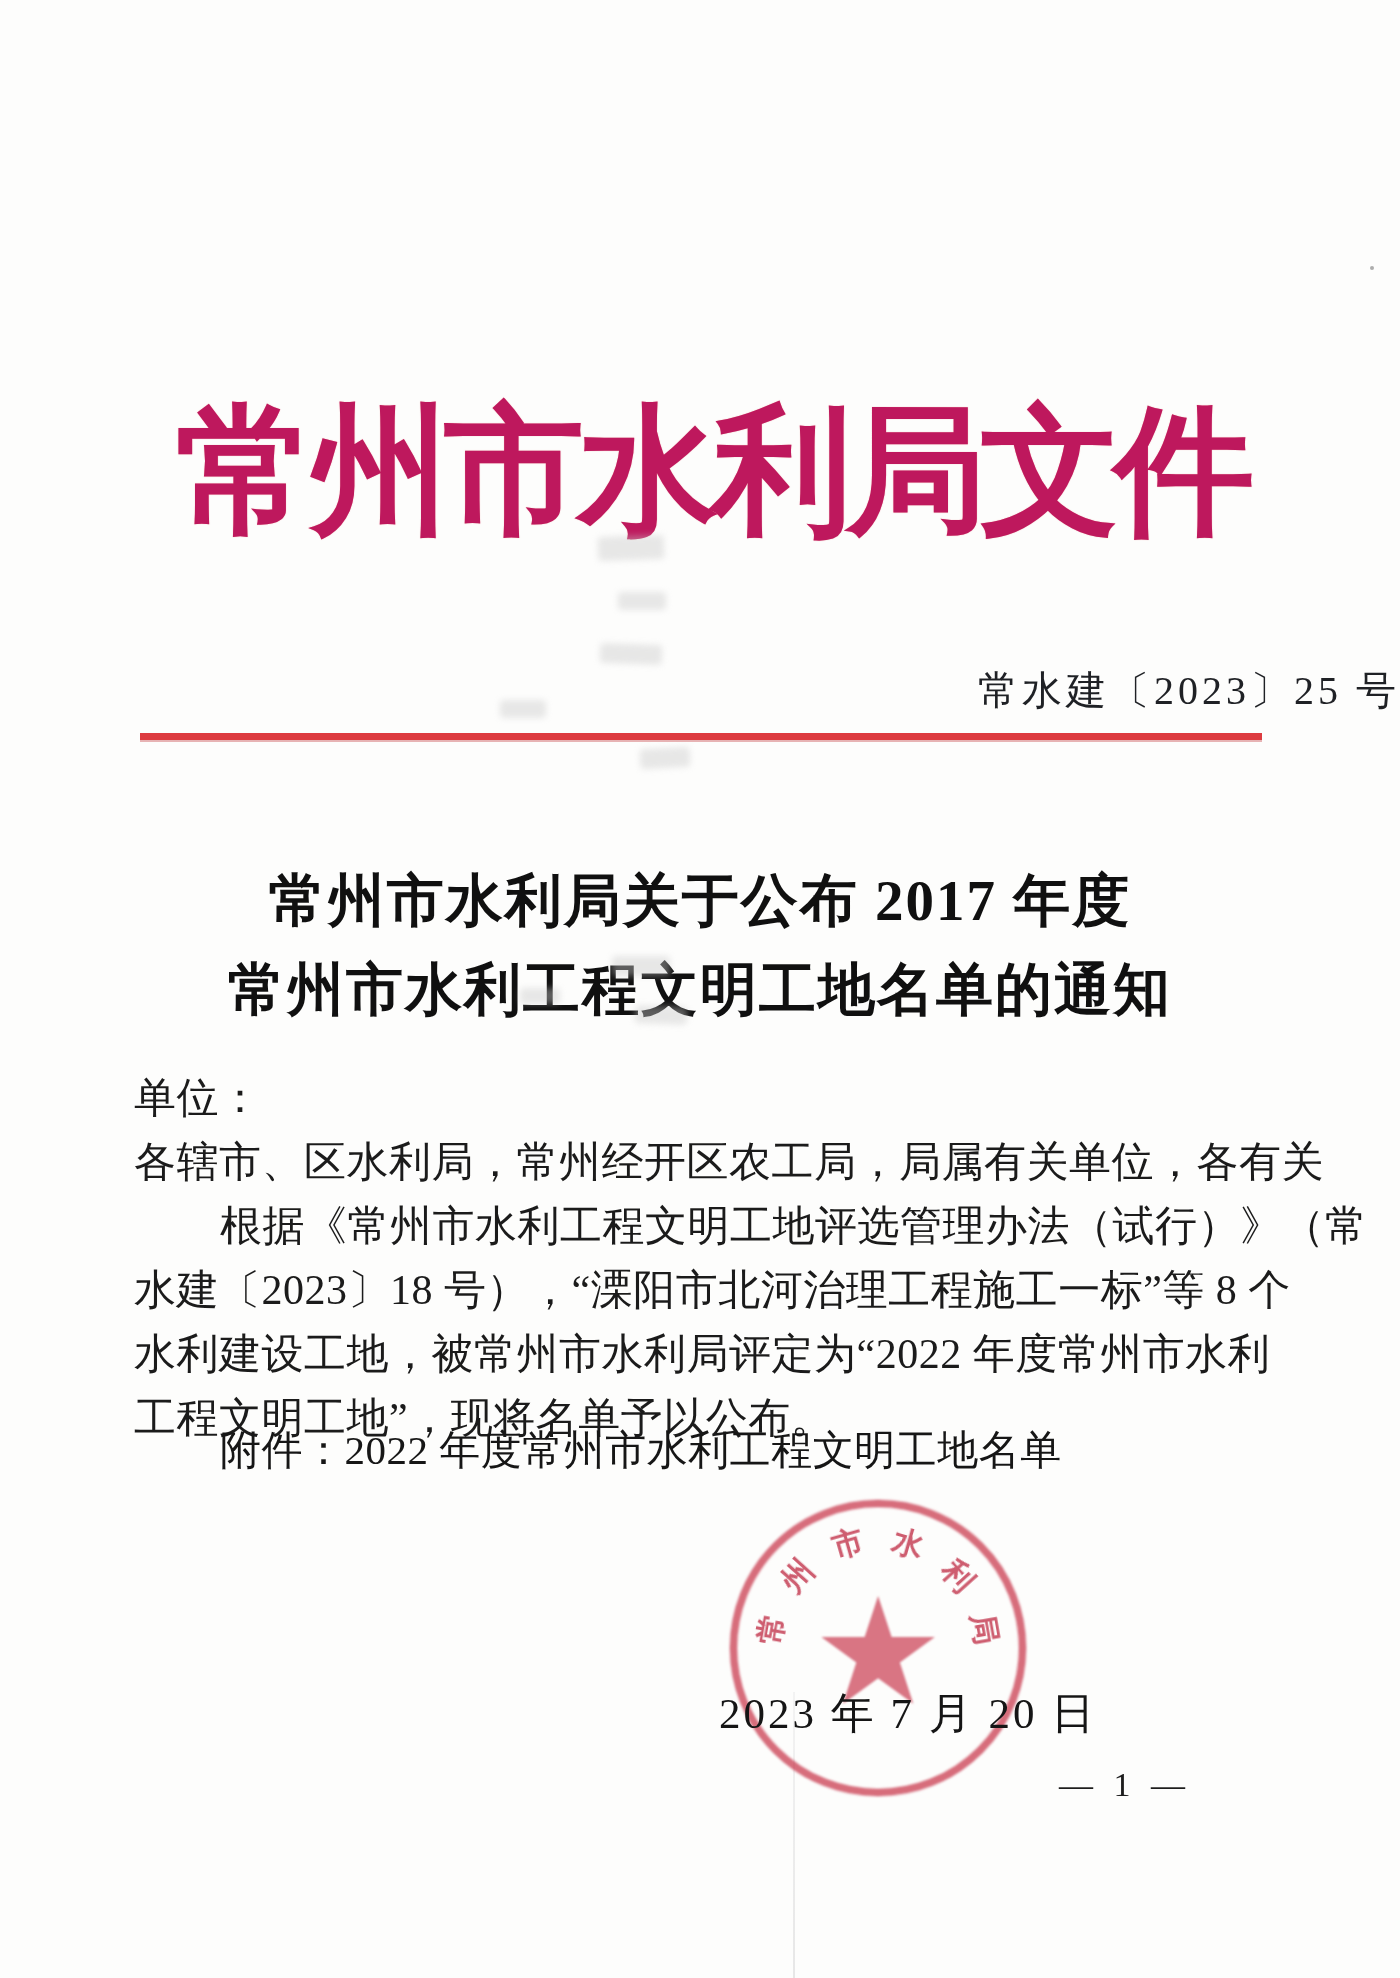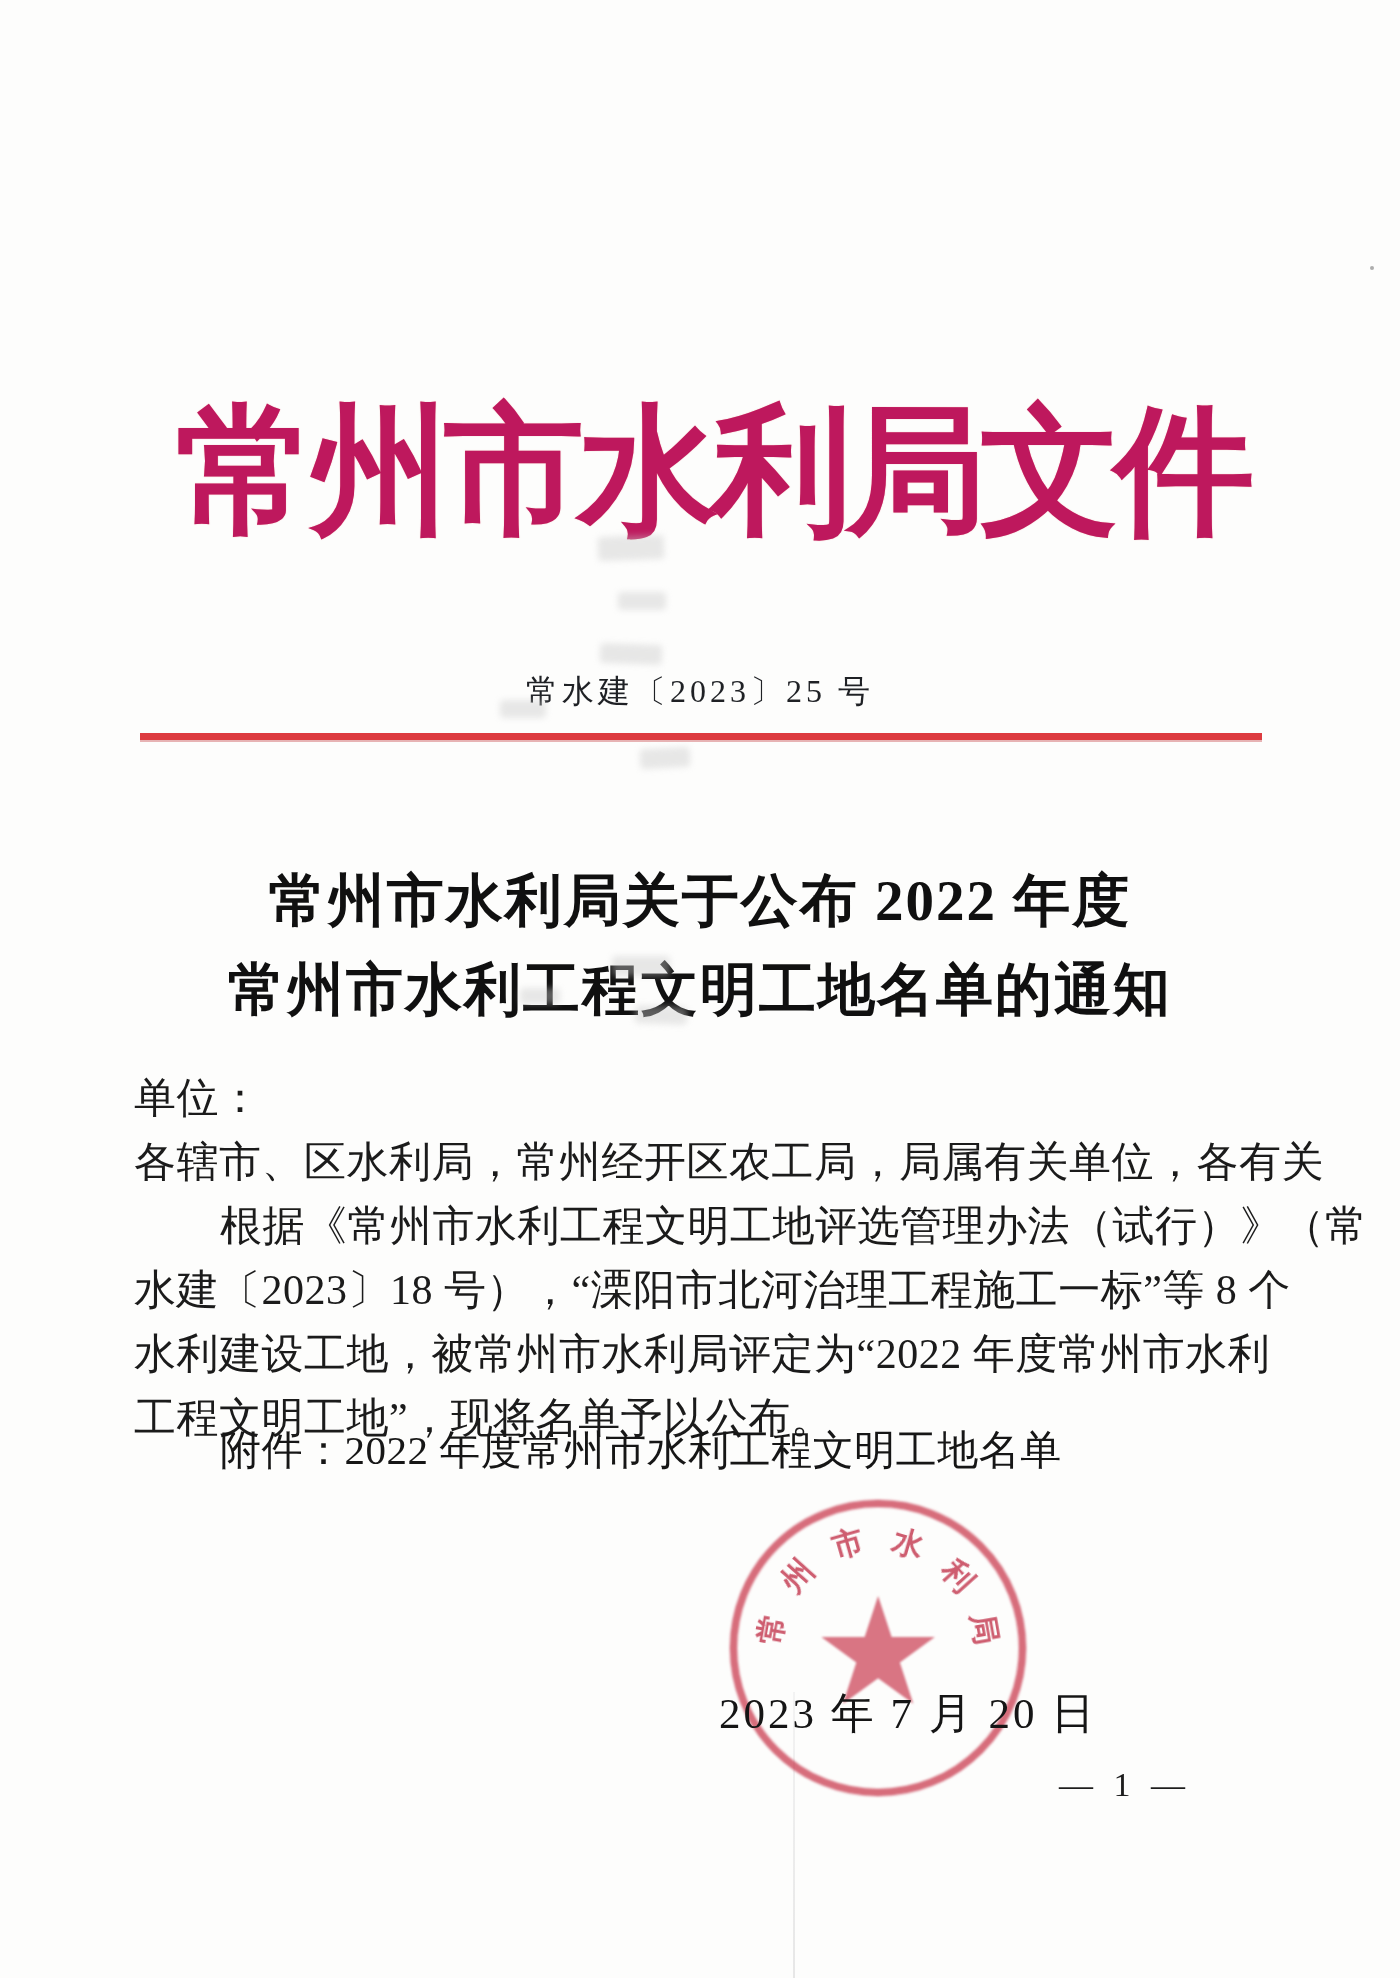--- a/index.html
+++ b/index.html
@@ -18,22 +18,22 @@
     position:absolute;top:392px;left:12px;width:100%;
     text-align:center;
     font-size:140px;line-height:160px;font-weight:bold;
     color:#be185d;
     letter-spacing:-6px;
     text-shadow:0 0 1px rgba(225,74,80,.55);
     white-space:nowrap;
   }
   .doc-number{
     position:absolute;top:668px;left:0;width:100%;
-    text-align:center;
-    font-size:32px;line-height:46px;
+    text-align:right;
+    font-size:40px;line-height:46px;
     color:#1f2125;
     letter-spacing:4px;
     white-space:nowrap;
   }
   .red-rule{
     position:absolute;top:733px;left:140px;width:1122px;height:7px;
     background:#dd3b40;
     box-shadow:0 2px 0 rgba(190,40,45,.35);
   }
 
@@ -143,21 +143,21 @@
 
 <div class="page">
 
   <div class="header-title">常州市水利局文件</div>
 
   <div class="doc-number">常水建〔2023〕25 号</div>
 
   <div class="red-rule"></div>
 
   <div class="notice-title">
-    <div>常州市水利局关于公布 2022 年度</div>
+    <div>常州市水利局关于公布 2017 年度</div>
     <div>常州市水利工程文明工地名单的通知</div>
   </div>
 
   <div class="body-block">
     <div class="body-line">单位：</div>
     <div class="body-line">各辖市、区水利局，常州经开区农工局，局属有关单位，各有关</div>
     <div class="body-line indent">根据《常州市水利工程文明工地评选管理办法（试行）》（常</div>
     <div class="body-line">水建〔2023〕18 号），“溧阳市北河治理工程施工一标”等 8 个</div>
     <div class="body-line">水利建设工地，被常州市水利局评定为“2022 年度常州市水利</div>
     <div class="body-line">工程文明工地”，现将名单予以公布。</div>

